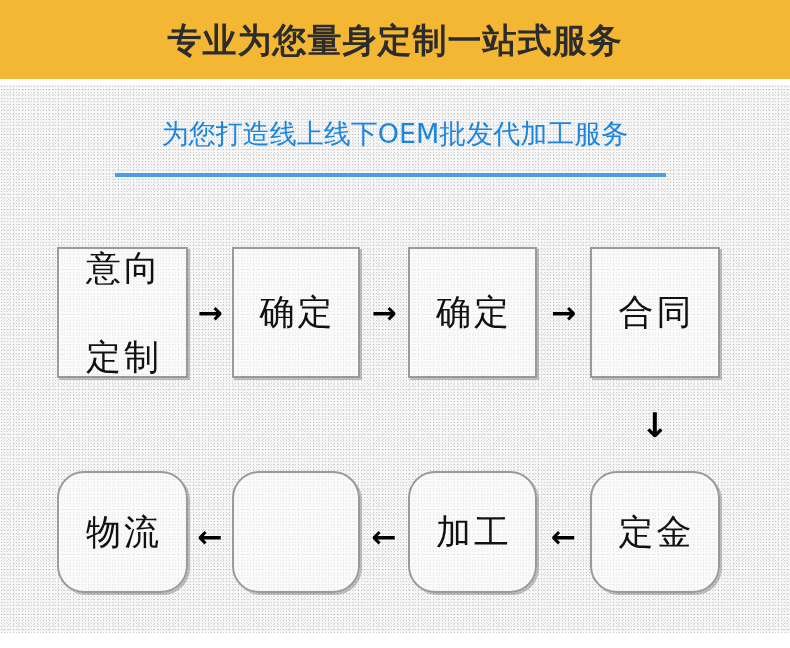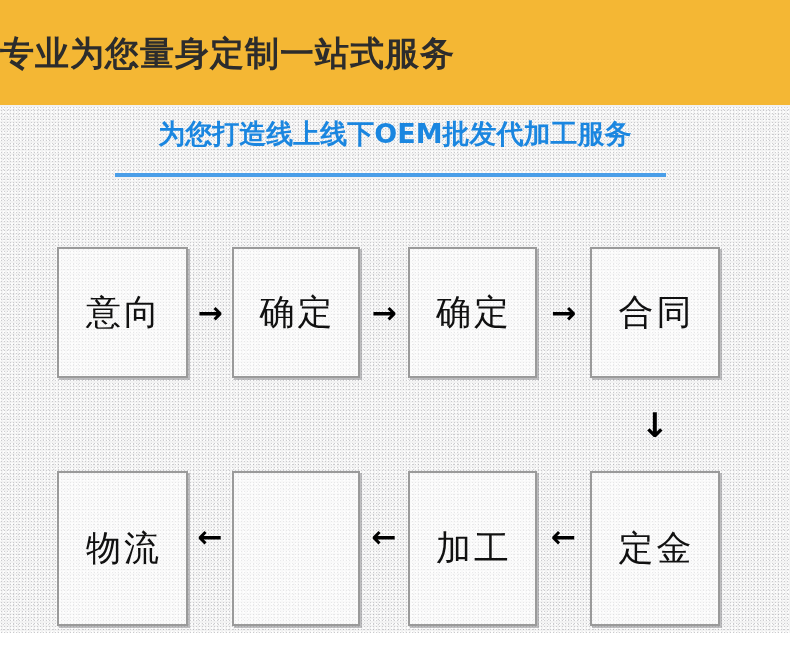--- a/index.html
+++ b/index.html
@@ -33,25 +33,25 @@
     background-size: 3px 3px, 5px 5px, 4px 4px;
     background-position: 0 0, 1px 2px, 2px 1px;
   }
 
   
   .header-band {
     position: absolute;
     left: 0;
     top: 0;
     width: 790px;
-    height: 105px;
+    height: 79px;
     background: #f4b734;
     display: flex;
     align-items: center;
-    justify-content: flex-start;
+    justify-content: center;
   }
   .header-title {
     font-size: 34px;
     font-weight: bold;
     color: #2c2c2c;
     letter-spacing: 1px;
     line-height: 1;
     white-space: nowrap;
     font-family: "DejaVu Sans", "Liberation Sans", sans-serif;
   }
@@ -60,21 +60,21 @@
   .subtitle-wrap {
     position: absolute;
     left: 0;
     top: 118px;
     width: 790px;
     text-align: center;
   }
   .subtitle {
     display: inline-block;
     font-size: 27px;
-    font-weight: bold;
+    font-weight: normal;
     color: #1a86e0;
     line-height: 1.15;
     letter-spacing: 0px;
     white-space: nowrap;
     font-family: "DejaVu Sans", "Liberation Sans", sans-serif;
   }
   .subtitle-rule {
     position: absolute;
     left: 115px;
     top: 173px;
@@ -123,21 +123,21 @@
     font-family: "DejaVu Sans", sans-serif;
     user-select: none;
   }
   .arrow.down {
     font-size: 34px;
   }
 
   
   .r1 { top: 247px; height: 131px; }
   
-  .r2 { top: 471px; height: 155px; }
+  .r2 { top: 471px; height: 122px; border-radius: 27px; }
 
   .c1 { left: 57px;  width: 131px; gap: 44px; }
   .c2 { left: 232px; width: 128px; }
   .c3 { left: 408px; width: 129px; }
   .c4 { left: 590px; width: 130px; }
 </style>
 </head>
 <body>
 
 <div id="page">
@@ -150,20 +150,21 @@
 
   <div class="subtitle-wrap">
     <div class="subtitle">为您打造线上线下OEM批发代加工服务</div>
   </div>
   <div class="subtitle-rule"></div>
 
   <div class="flow">
 
     <div class="flow-box r1 c1">
       <div class="ln">意向</div>
+      <div class="ln">定制</div>
     </div>
 
     <div class="arrow" style="left:188px; top:298px; width:44px;">→</div>
 
     <div class="flow-box r1 c2">
       <div class="ln">确定</div>
     </div>
 
     <div class="arrow" style="left:360px; top:298px; width:48px;">→</div>
 

